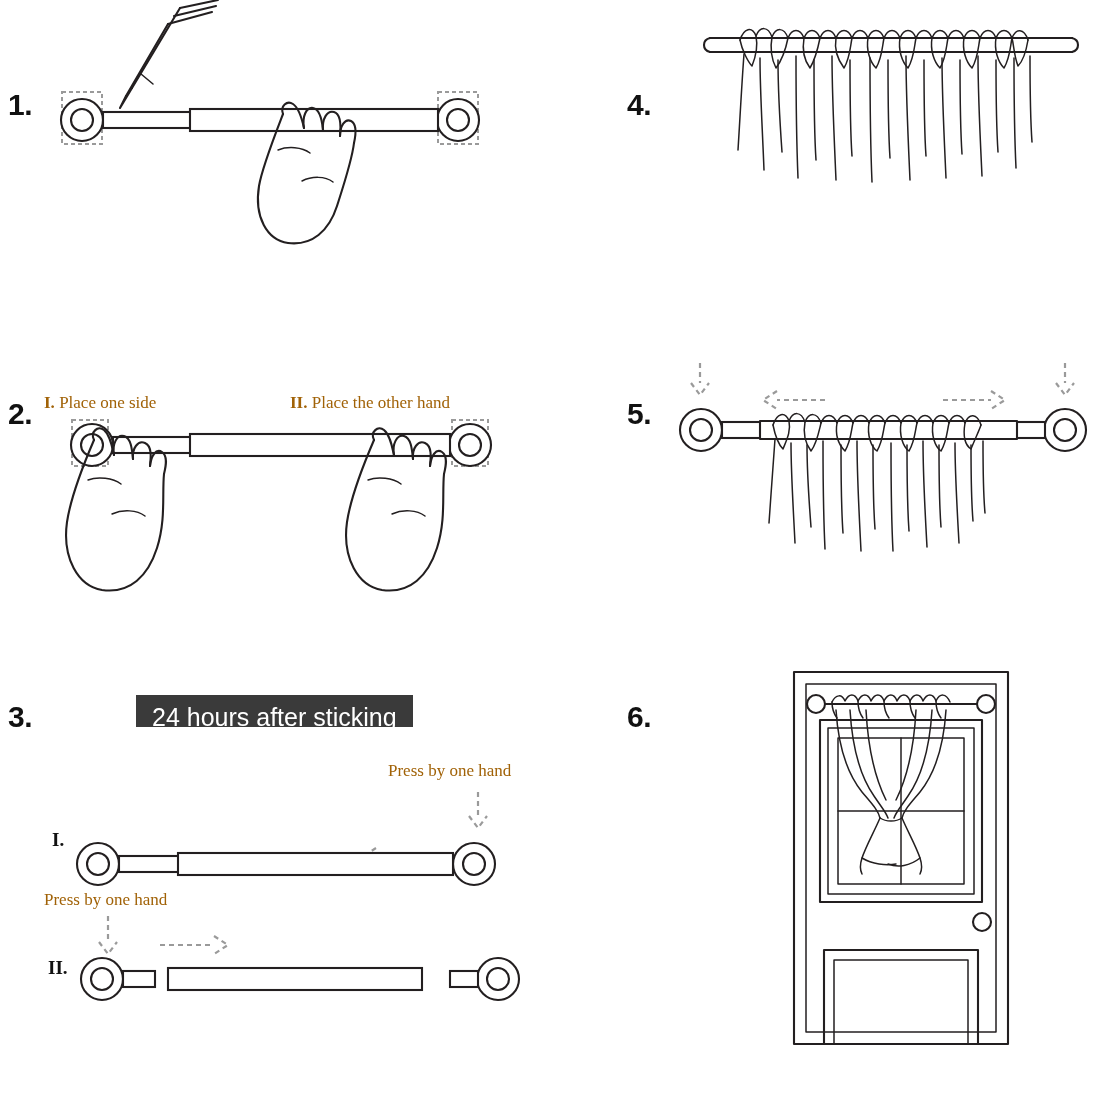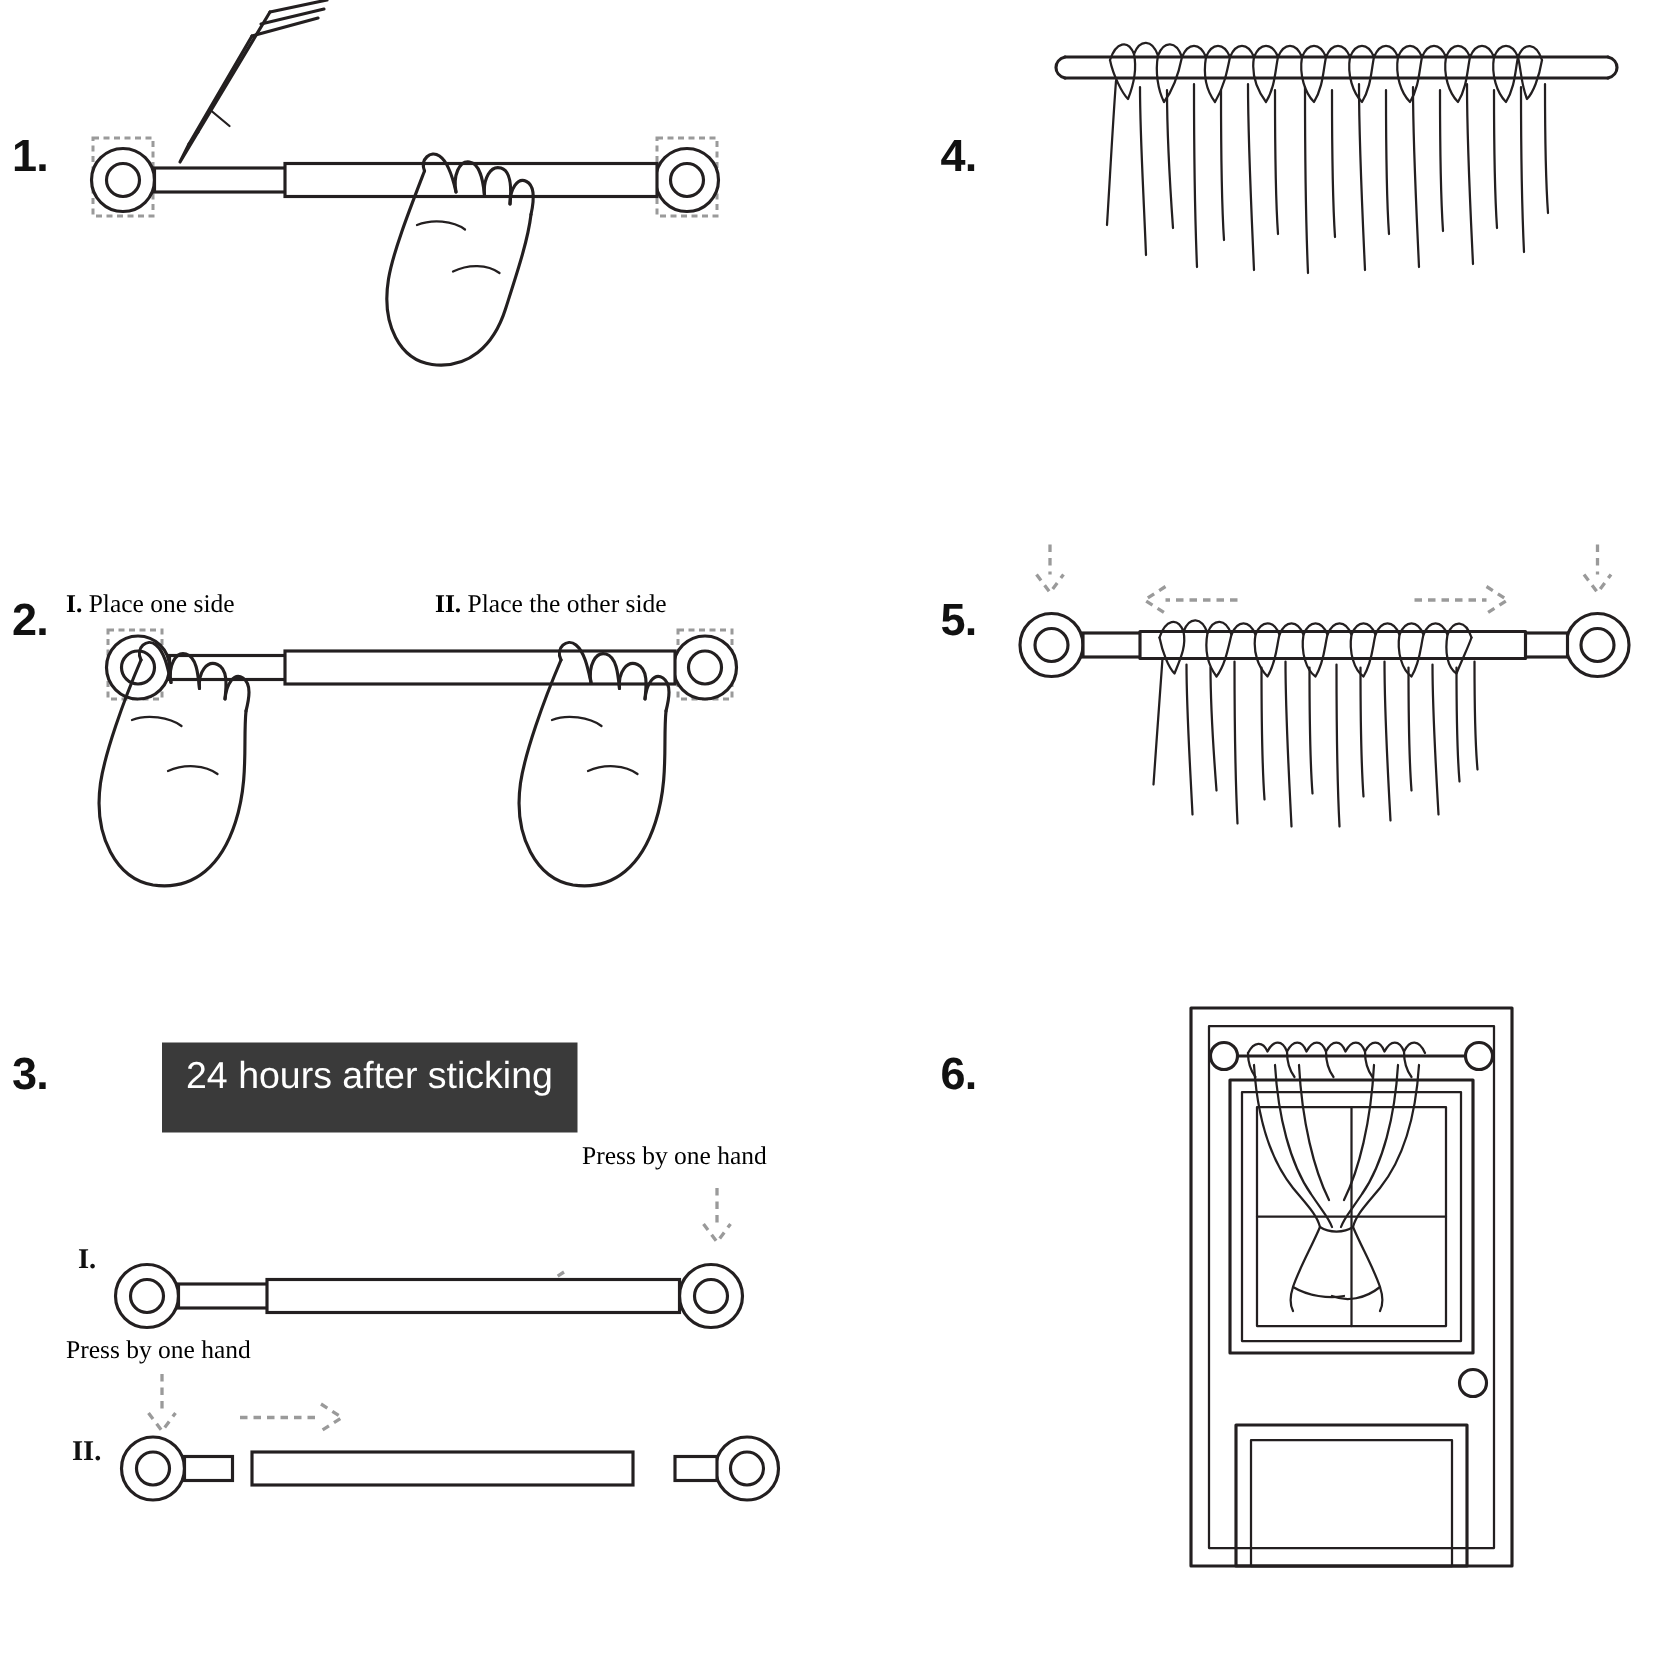--- a/index.html
+++ b/index.html
@@ -27,44 +27,45 @@
     font-family: "Liberation Sans", sans-serif;
     font-weight: bold;
     font-size: 30px;
     color: #111;
     letter-spacing: -0.5px;
   }
   .lbl {
     position: absolute;
     font-family: "Liberation Serif", serif;
     font-size: 17px;
-    color: #000000;
+    color: #a16207;
     white-space: nowrap;
   }
   .lbl .rom {
     font-weight: bold;
     font-style: normal;
   }
   .rom-big {
     position: absolute;
     font-family: "Liberation Serif", serif;
     font-weight: bold;
     font-size: 19px;
     color: #111;
   }
   .banner {
     position: absolute;
     background: #3a3a3a;
     color: #ffffff;
     font-family: "Liberation Sans", sans-serif;
     font-size: 25px;
     line-height: 44px;
-    height: 60px;
+    height: 32px;
     padding: 0 16px;
     white-space: nowrap;
+    margin-left: 28px;
   }
   .footer {
     position: absolute;
     left: 0;
     right: 0;
     bottom: 14px;
     text-align: center;
     font-family: "Liberation Sans", sans-serif;
     font-weight: bold;
     font-size: 30px;
@@ -121,21 +122,21 @@
     </svg>
   </div>
 
   <div class="step-num" style="left:8px; top:397px;">2.</div>
   <div class="lbl" style="left:44px; top:393px;">
     <span class="rom">I.</span>
     <span>Place one side</span>
   </div>
   <div class="lbl" style="left:290px; top:393px;">
     <span class="rom">II.</span>
-    <span>Place the other side</span>
+    <span>Place the other hand</span>
   </div>
   <div class="cell" style="left:40px; top:410px; width:520px; height:220px;">
     <svg width="520" height="220" viewBox="0 0 520 220">
       <rect class="dash" x="32" y="10" width="36" height="46"></rect>
       <rect class="dash" x="412" y="10" width="36" height="46"></rect>
       <g>
         <circle class="fillw" cx="52" cy="35" r="21"></circle>
         <circle class="fillw" cx="52" cy="35" r="11"></circle>
         <circle class="fillw" cx="430" cy="35" r="21"></circle>
         <circle class="fillw" cx="430" cy="35" r="11"></circle>

